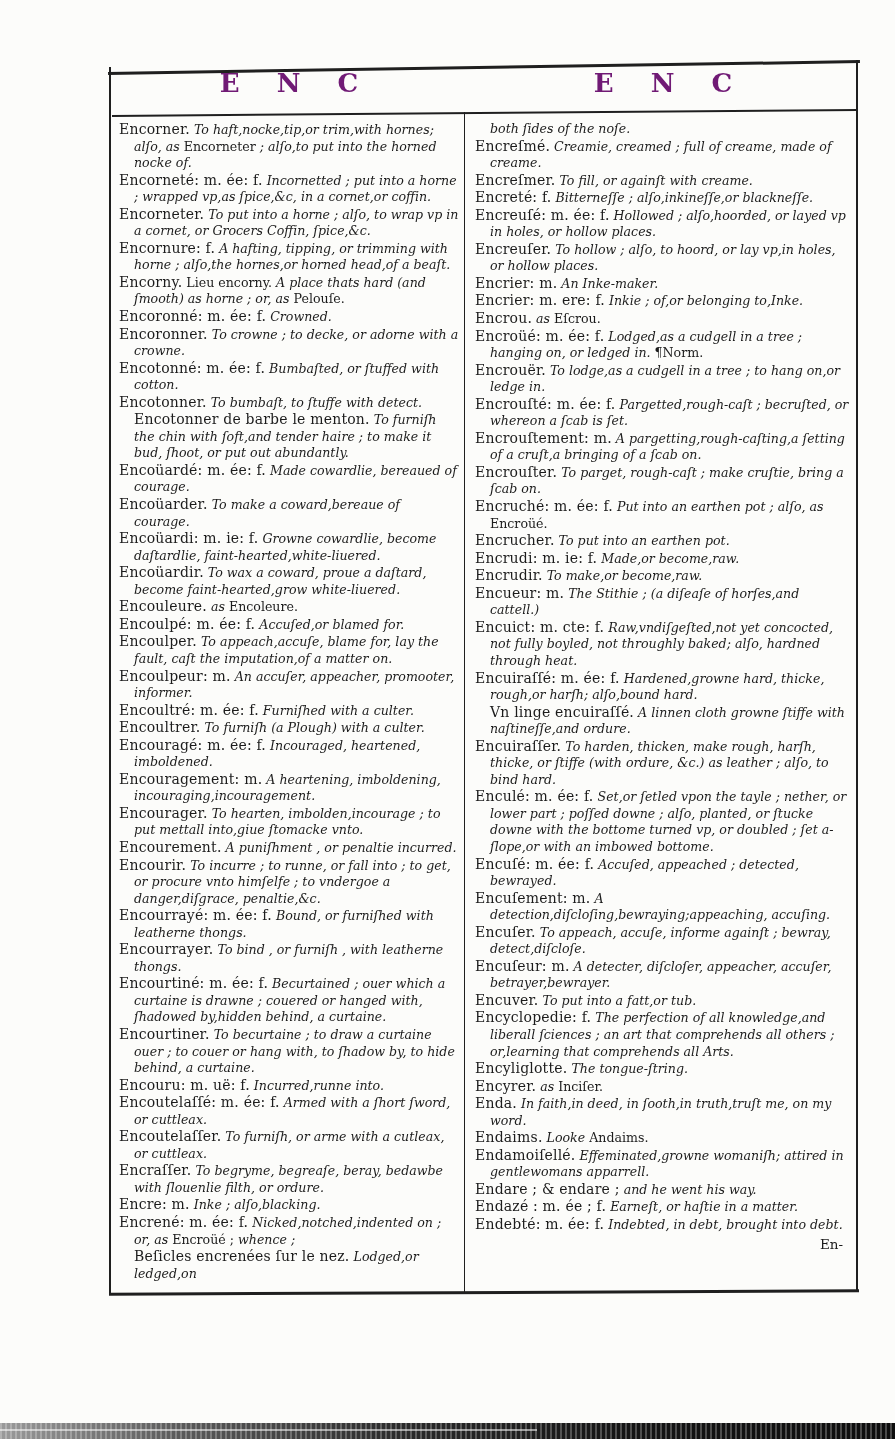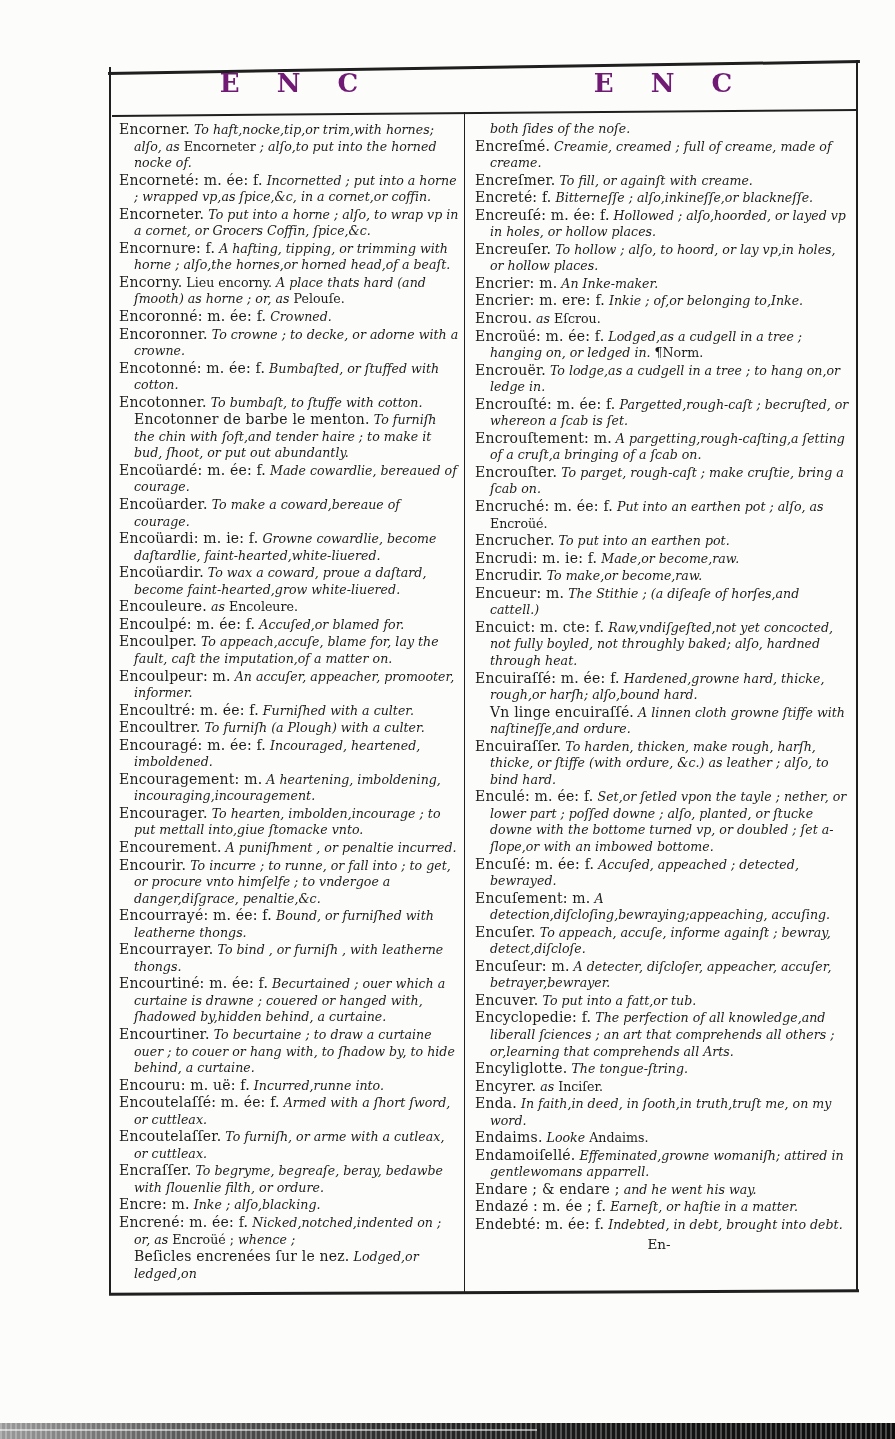--- a/index.html
+++ b/index.html
@@ -25,21 +25,21 @@
   .colhead.right{left:474px;width:378px;}
   
   .col{position:absolute;top:121px;font-size:12.6px;line-height:16.55px;}
   .col.left{left:119px;width:340px;}
   .col.right{left:475px;width:377px;}
   p.entry{margin:0;padding-left:15px;text-indent:-15px;}
   p.entry.sub{padding-left:15px;text-indent:0;}
   .head{font-size:14px;font-style:normal;letter-spacing:0.2px;}
   .it{font-style:italic;}
   .ro{font-style:normal;margin-top:40px;}
-  p.catchword{margin:2px 9px 0 0;text-align:center;font-size:13.5px;text-indent:0;padding:0;}
+  p.catchword{margin:2px 9px 0 0;text-align:right;font-size:13.5px;text-indent:0;padding:0;}
   
   .scan-band{
     position:absolute;left:0;top:1423px;width:895px;height:16px;
     background:
       repeating-linear-gradient(90deg, rgba(255,255,255,.25) 0 2px, rgba(0,0,0,0) 2px 5px),
       linear-gradient(90deg,#9a9a9a 0%,#5a5a5a 20%,#2a2a2a 45%,#141414 70%,#0d0d0d 100%);
   }
   .scan-band-inner{
     position:absolute;left:0;top:6px;width:60%;height:2px;background:rgba(255,255,255,.55);
   }
@@ -59,21 +59,21 @@
 
 <div class="col left" id="col-left">
     <p class="entry"><span class="head">Encorner.</span> <span class="it">To haft,nocke,tip,or trim,with hornes; alſo, as </span><span class="ro">Encorneter</span><span class="it"> ; alſo,to put into the horned nocke of.</span></p>
     <p class="entry"><span class="head">Encorneté: m. ée: f.</span> <span class="it">Incornetted ; put into a horne ; wrapped vp,as ſpice,&amp;c, in a cornet,or coffin.</span></p>
     <p class="entry"><span class="head">Encorneter.</span> <span class="it">To put into a horne ; alſo, to wrap vp in a cornet, or Grocers Coffin, ſpice,&amp;c.</span></p>
     <p class="entry"><span class="head">Encornure: f.</span> <span class="it">A hafting, tipping, or trimming with horne ; alſo,the hornes,or horned head,of a beaſt.</span></p>
     <p class="entry"><span class="head">Encorny.</span> <span class="ro">Lieu encorny. </span><span class="it">A place thats hard (and ſmooth) as horne ; or, as </span><span class="ro">Pelouſe.</span></p>
     <p class="entry"><span class="head">Encoronné: m. ée: f.</span> <span class="it">Crowned.</span></p>
     <p class="entry"><span class="head">Encoronner.</span> <span class="it">To crowne ; to decke, or adorne with a crowne.</span></p>
     <p class="entry"><span class="head">Encotonné: m. ée: f.</span> <span class="it">Bumbaſted, or ſtuffed with cotton.</span></p>
-    <p class="entry"><span class="head">Encotonner.</span> <span class="it">To bumbaſt, to ſtuffe with cotton.</span></p>
+    <p class="entry"><span class="head">Encotonner.</span> <span class="it">To bumbaſt, to ſtuffe with detect.</span></p>
     <p class="entry sub"><span class="head">Encotonner de barbe le menton.</span> <span class="it">To furniſh the chin with ſoft,and tender haire ; to make it bud, ſhoot, or put out abundantly.</span></p>
     <p class="entry"><span class="head">Encoüardé: m. ée: f.</span> <span class="it">Made cowardlie, bereaued of courage.</span></p>
     <p class="entry"><span class="head">Encoüarder.</span> <span class="it">To make a coward,bereaue of courage.</span></p>
     <p class="entry"><span class="head">Encoüardi: m. ie: f.</span> <span class="it">Growne cowardlie, become daſtardlie, faint-hearted,white-liuered.</span></p>
     <p class="entry"><span class="head">Encoüardir.</span> <span class="it">To wax a coward, proue a daſtard, become faint-hearted,grow white-liuered.</span></p>
     <p class="entry"><span class="head">Encouleure.</span> <span class="it">as </span><span class="ro">Encoleure.</span></p>
     <p class="entry"><span class="head">Encoulpé: m. ée: f.</span> <span class="it">Accuſed,or blamed for.</span></p>
     <p class="entry"><span class="head">Encoulper.</span> <span class="it">To appeach,accuſe, blame for, lay the fault, caſt the imputation,of a matter on.</span></p>
     <p class="entry"><span class="head">Encoulpeur: m.</span> <span class="it">An accuſer, appeacher, promooter, informer.</span></p>
     <p class="entry"><span class="head">Encoultré: m. ée: f.</span> <span class="it">Furniſhed with a culter.</span></p>

